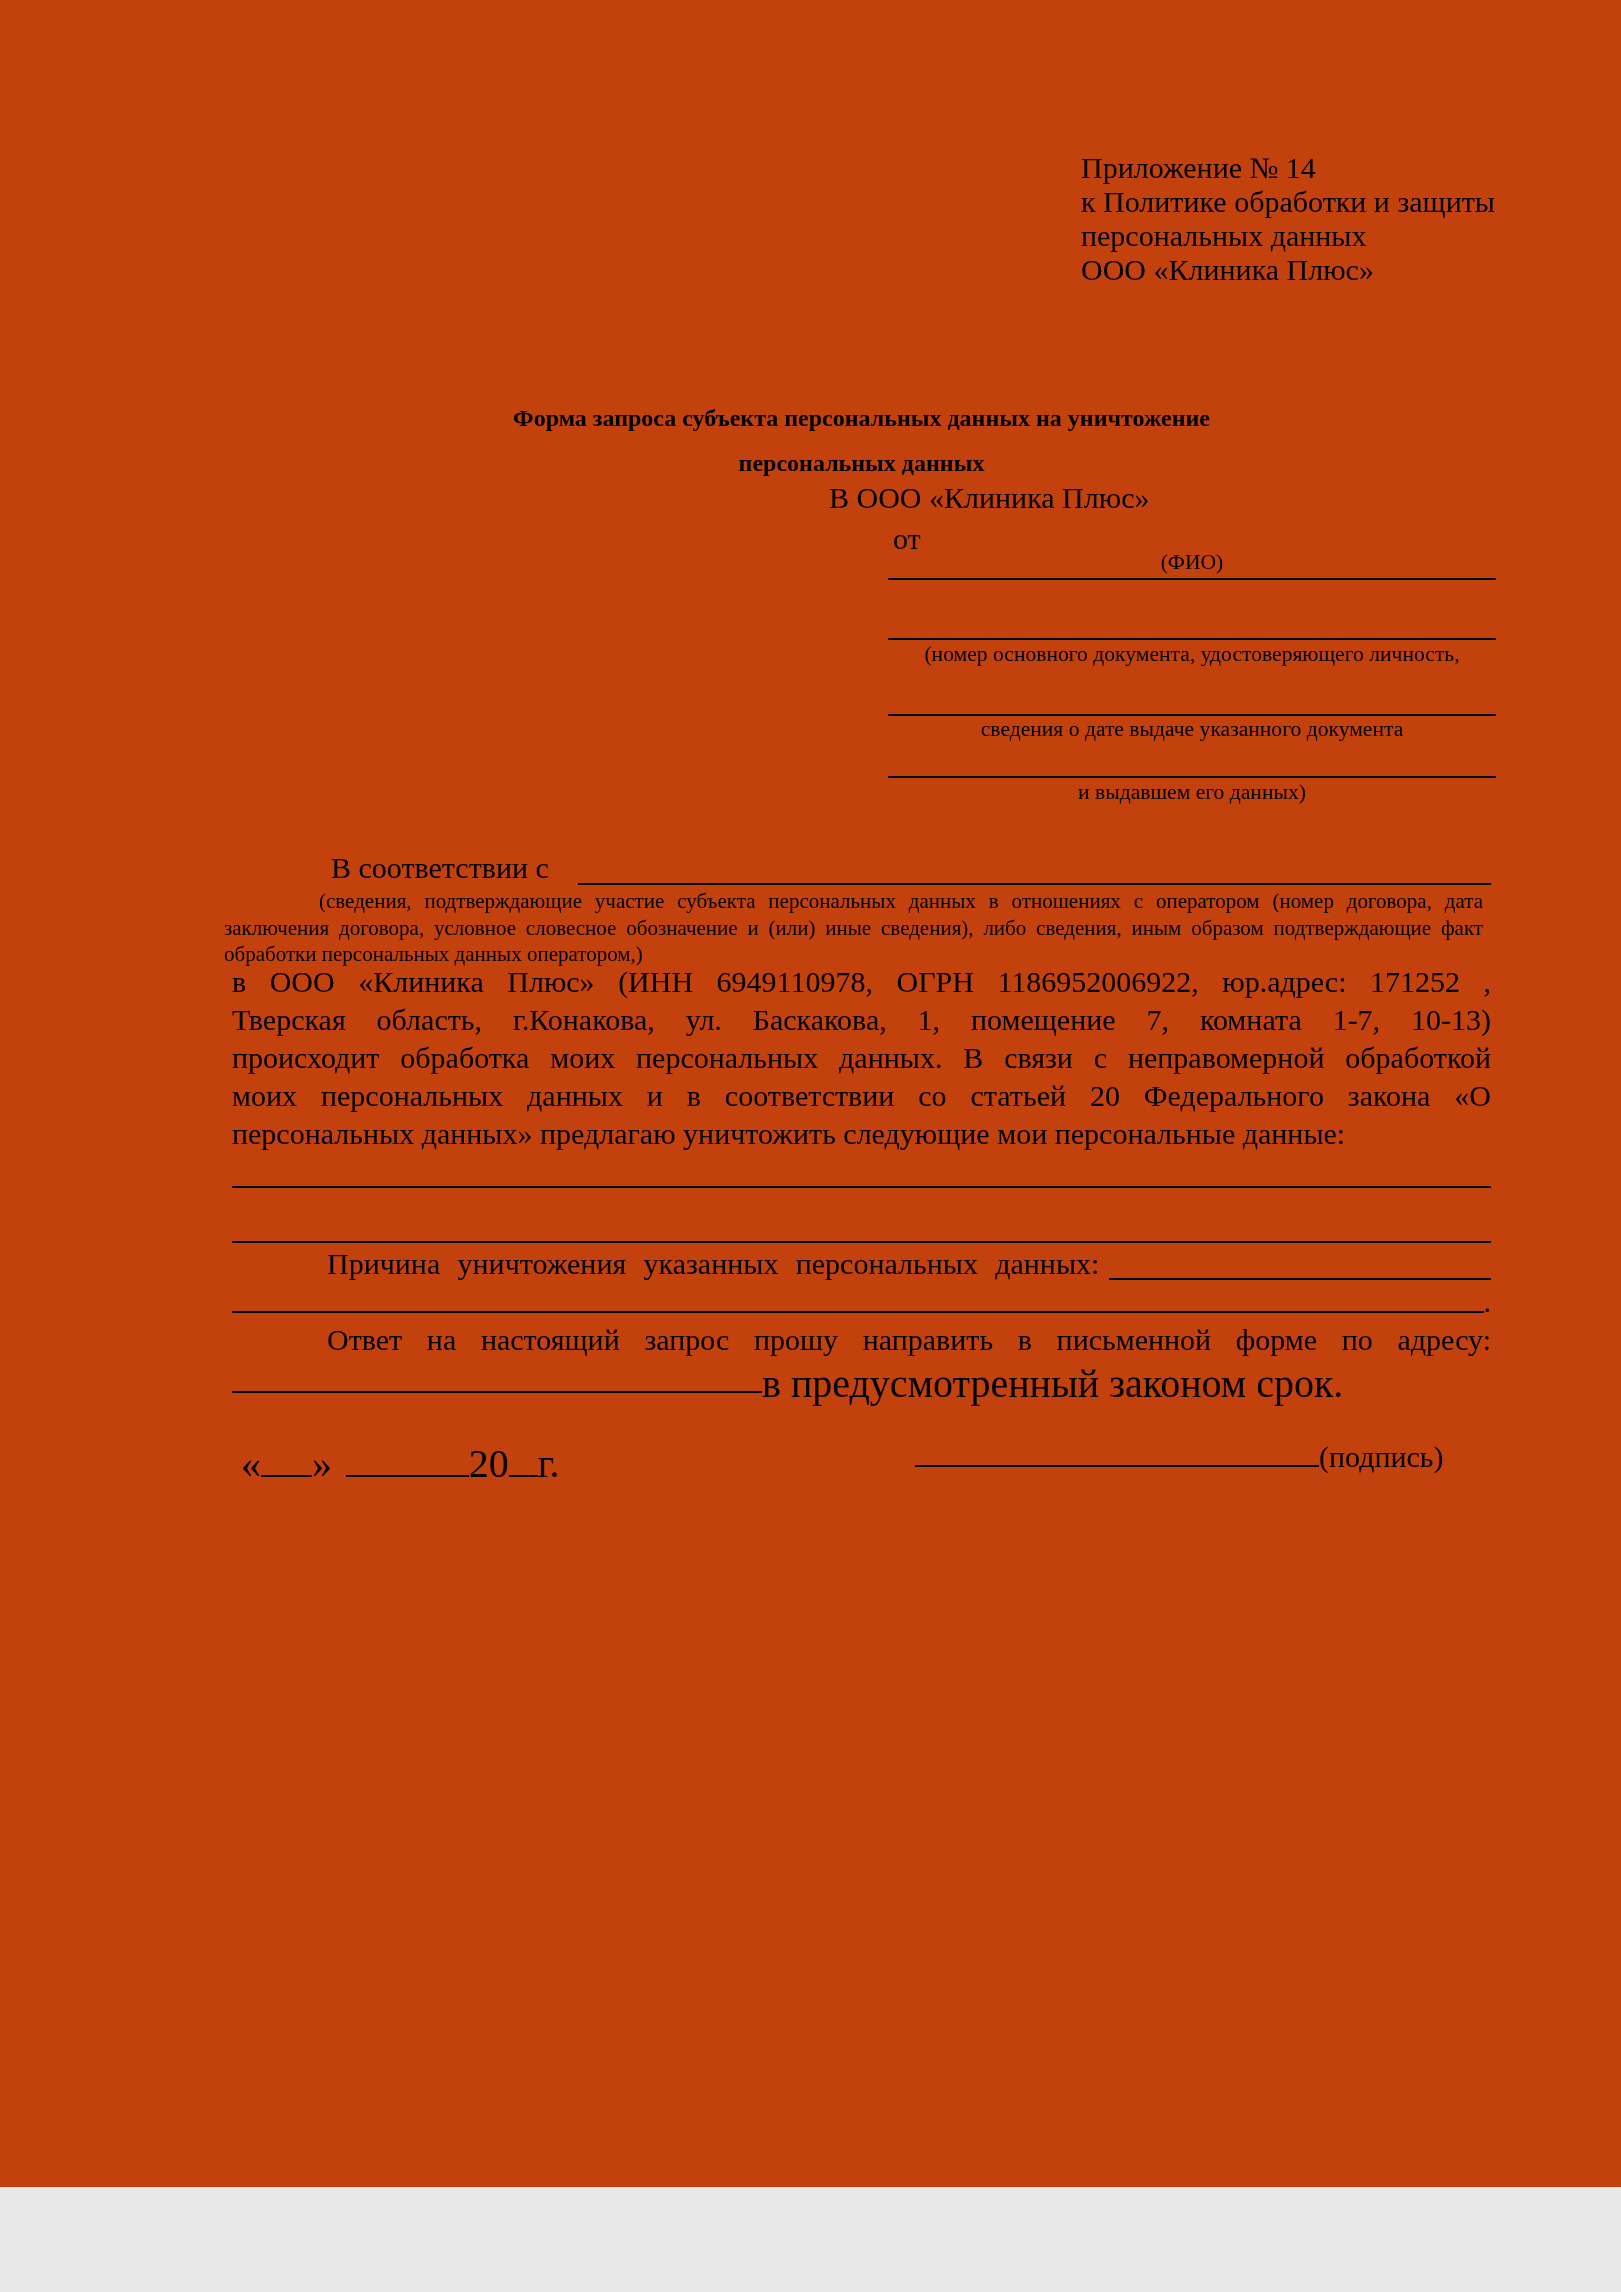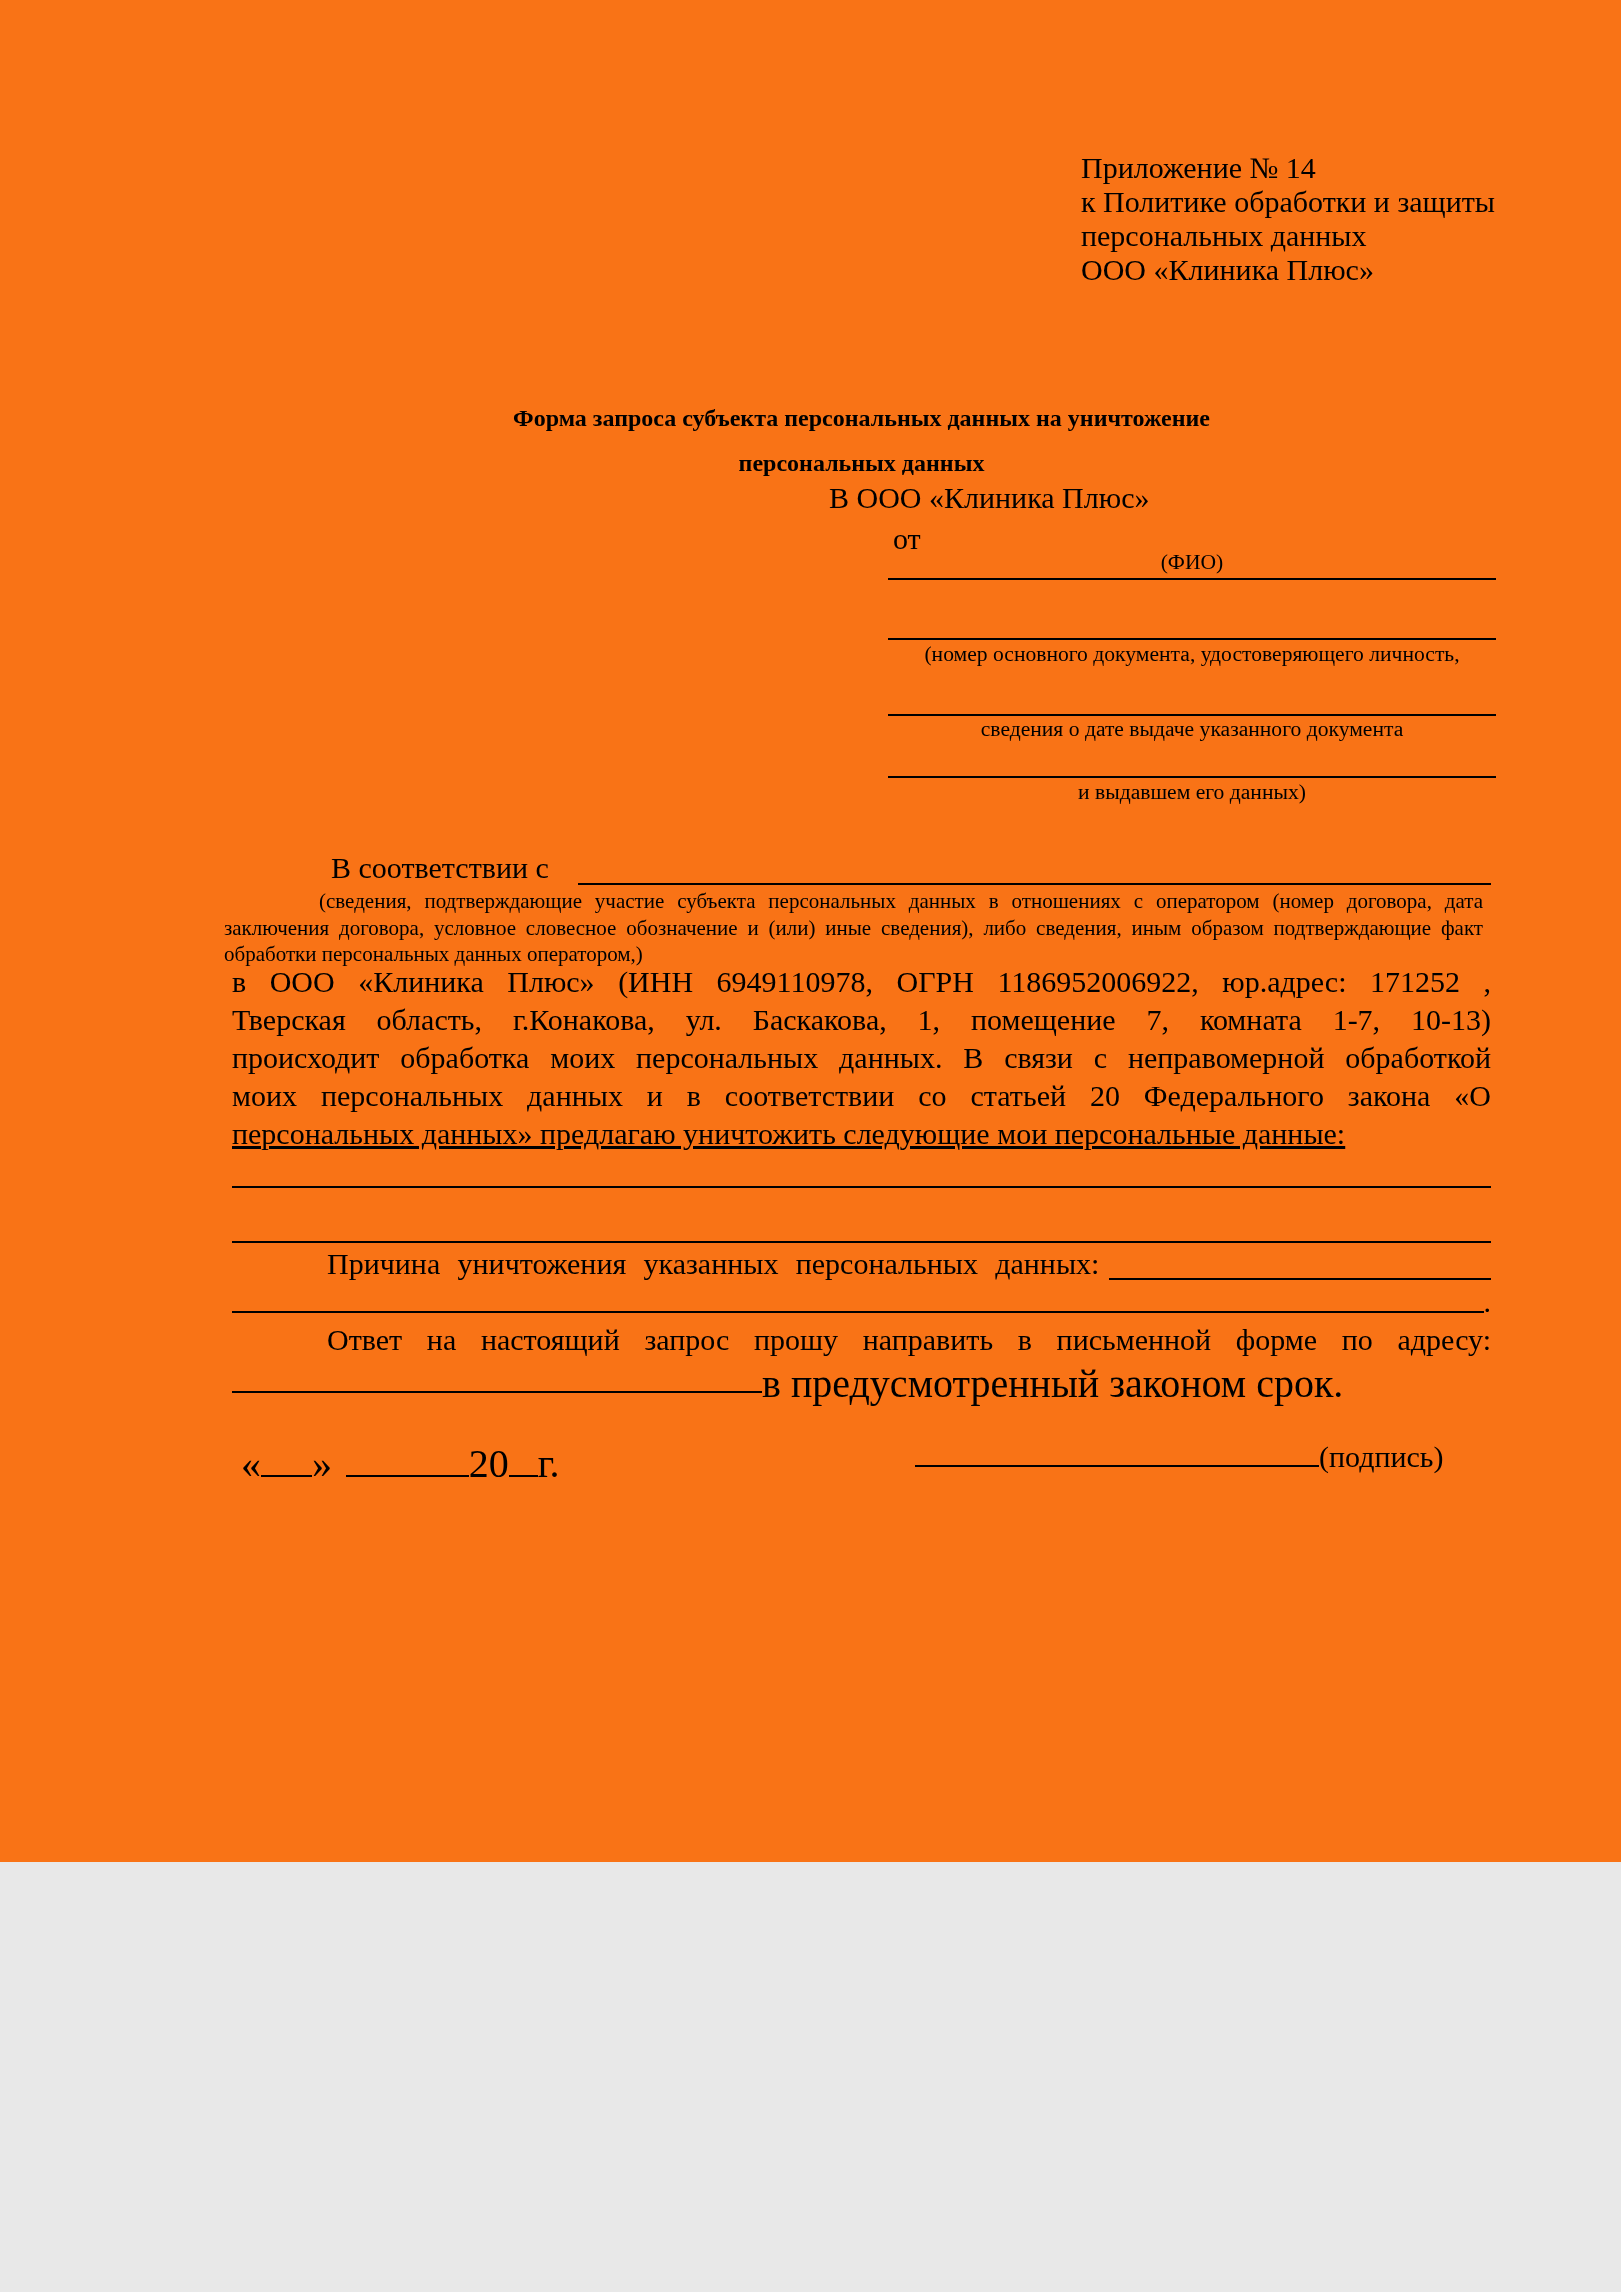--- a/index.html
+++ b/index.html
@@ -1,19 +1,19 @@
 <!DOCTYPE html>
 <html><head>
 <meta charset="utf-8">
 <style>
   html,body{margin:0;padding:0;background:#e8e8e8;}
   .page{
     position:relative;
-    width:1621px;height:1862px;
-    background:#f97316;
+    width:1621px;height:2187px;
+    background:#c2410c;
     font-family:"Liberation Serif","DejaVu Serif",serif;
     color:#000;
     overflow:hidden;
   }
   .abs{position:absolute;}
   
   .header-block{left:1081px;top:151px;font-size:30px;line-height:34px;white-space:nowrap;}
   
   .title{left:232px;top:396px;width:1259px;text-align:center;font-weight:bold;font-size:24px;line-height:45px;}
   .addressee{left:829px;top:481px;font-size:30px;white-space:nowrap;}
@@ -29,21 +29,21 @@
   .according{left:331px;top:851px;font-size:30px;white-space:nowrap;}
   .according-line{left:578px;top:883px;width:913px;height:0;border-top:2.9px solid #000;}
   
   .footnote{left:224px;top:888px;width:1259px;font-size:21px;line-height:26.5px;}
   .fn-line{text-align:justify;text-align-last:justify;}
   .fn-first{text-indent:95px;}
   .fn-last{text-align:left;text-align-last:left;}
   
   .bodytext{left:232px;top:963px;width:1259px;font-size:30px;line-height:38px;}
   .b-line{text-align:justify;text-align-last:justify;}
-  .b-last{text-align:left;text-align-last:left;text-decoration:underline;}
+  .b-last{text-align:left;text-align-last:left;}
   
   .blank{left:232px;width:1259px;height:0;border-top:2.9px solid #000;}
   .blank1{top:1186px;} .blank2{top:1241px;}
   .rowflex{display:flex;}
   .reason-row{left:232px;top:1247px;width:1259px;height:39px;font-size:30px;}
   .reason-text{padding-left:95px;white-space:nowrap;word-spacing:9.8px;}
   .fill{flex:1 1 auto;border-bottom:2.9px solid #000;align-self:stretch;margin-bottom:5.9px;margin-left:9.8px;}
   .dot-row{left:232px;top:1280px;width:1259px;height:39px;font-size:30px;align-items:flex-end;}
   .dot-row .fill{margin-left:0;}
   .answer{left:232px;top:1321px;width:1259px;font-size:30px;line-height:38px;text-indent:95px;text-align:justify;text-align-last:justify;}

